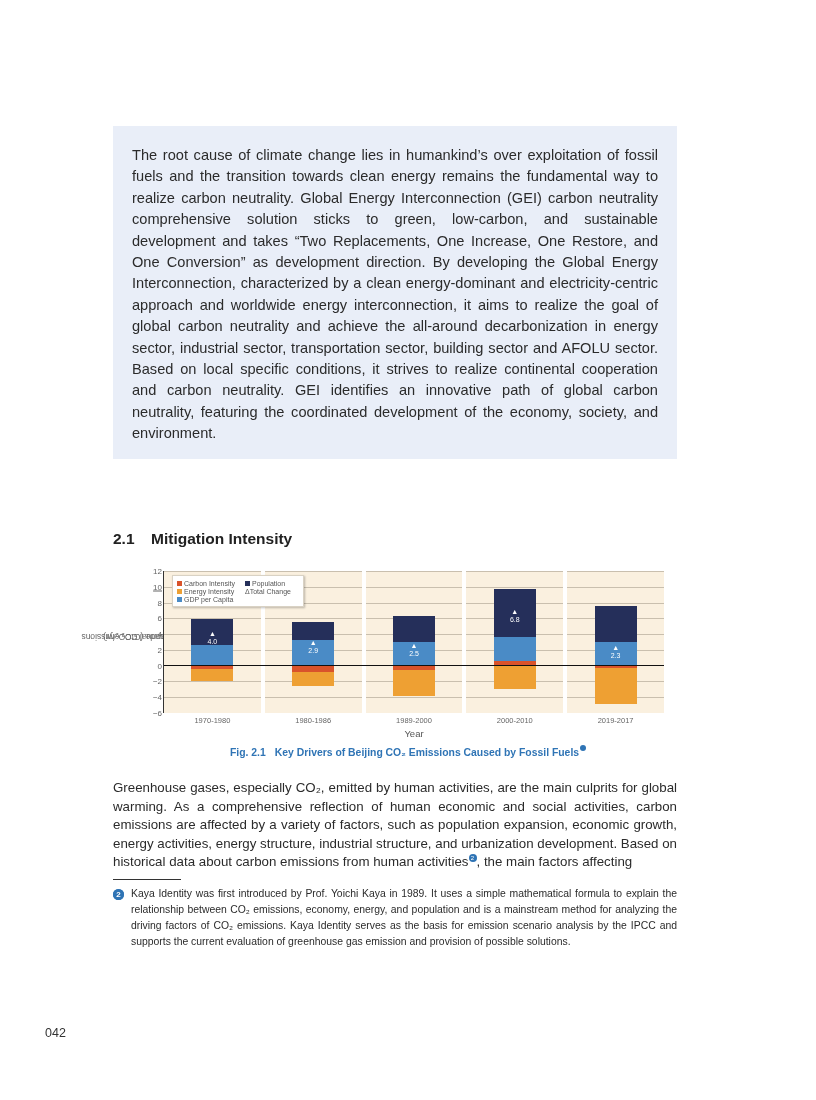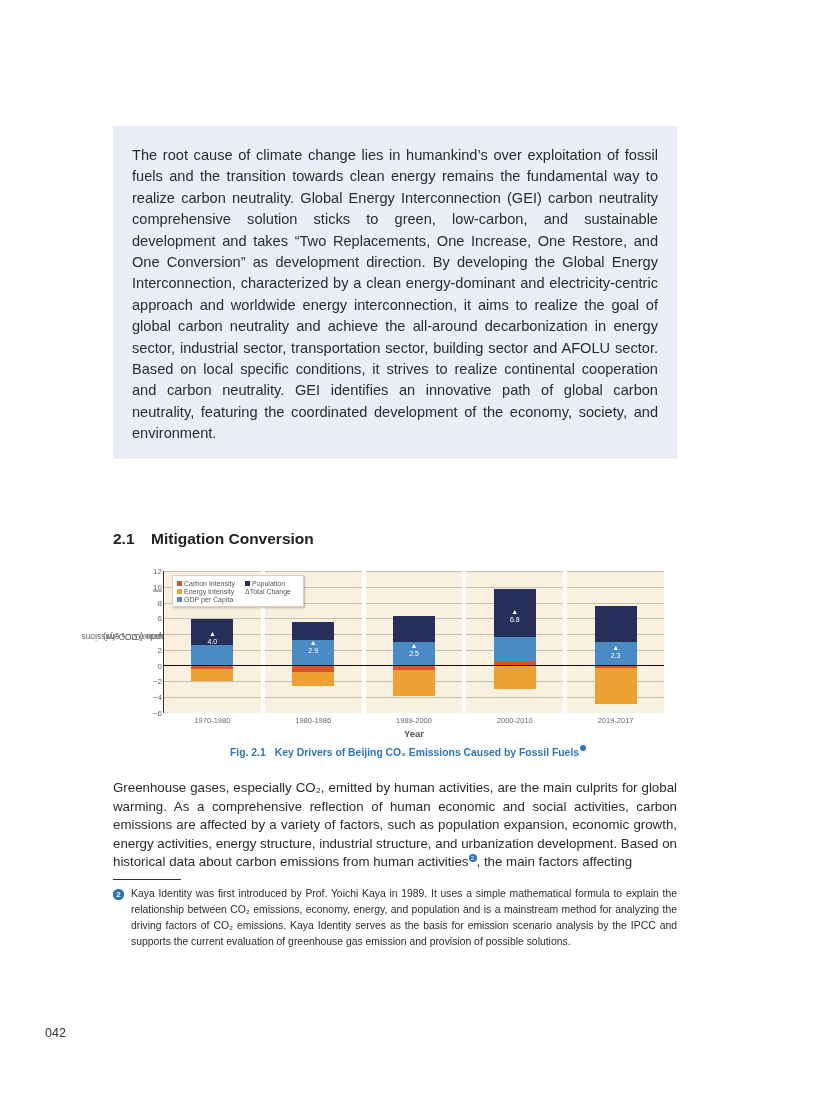--- a/index.html
+++ b/index.html
@@ -38,21 +38,21 @@
   .plot { position: absolute; left: 44px; top: 9px; width: 500px; height: 142px; }
   .panel { position: absolute; top: 0; height: 142px; background: #faf0df; }
   .gridline { position: absolute; left: 0; right: 0; height: 1px; background: #c9bfae; }
   .zero-line { position: absolute; left: 0; width: 500px; height: 1.5px; background: #111; }
   .bar-seg { position: absolute; }
   .total-marker {
     position: absolute; font-size: 7px; color: #fff; text-align: center; width: 30px;
     line-height: 8px;
   }
   .x-tick { position: absolute; top: 154px; font-size: 7.5px; color: #666; text-align: center; width: 80px; }
-  .x-label { position: absolute; top: 166px; font-size: 9.5px; color: #555; width: 60px; text-align: center; font-weight: bold; }
+  .x-label { position: absolute; top: 166px; font-size: 9.5px; color: #555; width: 60px; text-align: center; }
   .legend {
     position: absolute; left: 52px; top: 13px; width: 130px; height: 30px;
     background: #ffffff; border: 1px solid #d9d2c4; box-shadow: 1px 1px 2px rgba(0,0,0,0.25);
     font-size: 7px; color: #555;
   }
   .legend-item { position: absolute; white-space: nowrap; line-height: 9px; }
   .legend-swatch { display: inline-block; width: 5px; height: 5px; margin-right: 2px; vertical-align: 0px; }
   .figure-caption {
     position: absolute; left: 0; width: 816px; top: 745px; text-align: center;
     font-size: 10.4px; font-weight: bold; color: #2f74b5;
@@ -80,21 +80,21 @@
   .page-number { position: absolute; left: 45px; top: 1026px; font-size: 12.5px; color: #333; }
 </style>
 </head>
 <body>
 
 <div class="summary-box">
   <p class="summary-text">The root cause of climate change lies in humankind’s over exploitation of fossil fuels and the transition towards clean energy remains the fundamental way to realize carbon neutrality. Global Energy Interconnection (GEI) carbon neutrality comprehensive solution sticks to green, low-carbon, and sustainable development and takes “Two Replacements, One Increase, One Restore, and One Conversion” as development direction. By developing the Global Energy Interconnection, characterized by a clean energy-dominant and electricity-centric approach and worldwide energy interconnection, it aims to realize the goal of global carbon neutrality and achieve the all-around decarbonization in energy sector, industrial sector, transportation sector, building sector and AFOLU sector. Based on local specific conditions, it strives to realize continental cooperation and carbon neutrality. GEI identifies an innovative path of global carbon neutrality, featuring the coordinated development of the economy, society, and environment.</p>
 </div>
 
 <div class="section-heading">
-  <span class="num">2.1</span><span>Mitigation Conversion</span>
+  <span class="num">2.1</span><span>Mitigation Intensity</span>
 </div>
 
 <div class="chart" id="chart">
   <div class="y-label">
     <span><span>Change in annual CO₂ emissions</span><br><span>by decade (GtCO₂/yr)</span></span>
   </div>
   <div class="y-ticks" id="yticks">
       <div class="y-tick" style="top: 9px;">12</div>
       <div class="y-tick" style="top: 24.7778px; text-decoration: underline;">10</div>
       <div class="y-tick" style="top: 40.5556px;">8</div>

